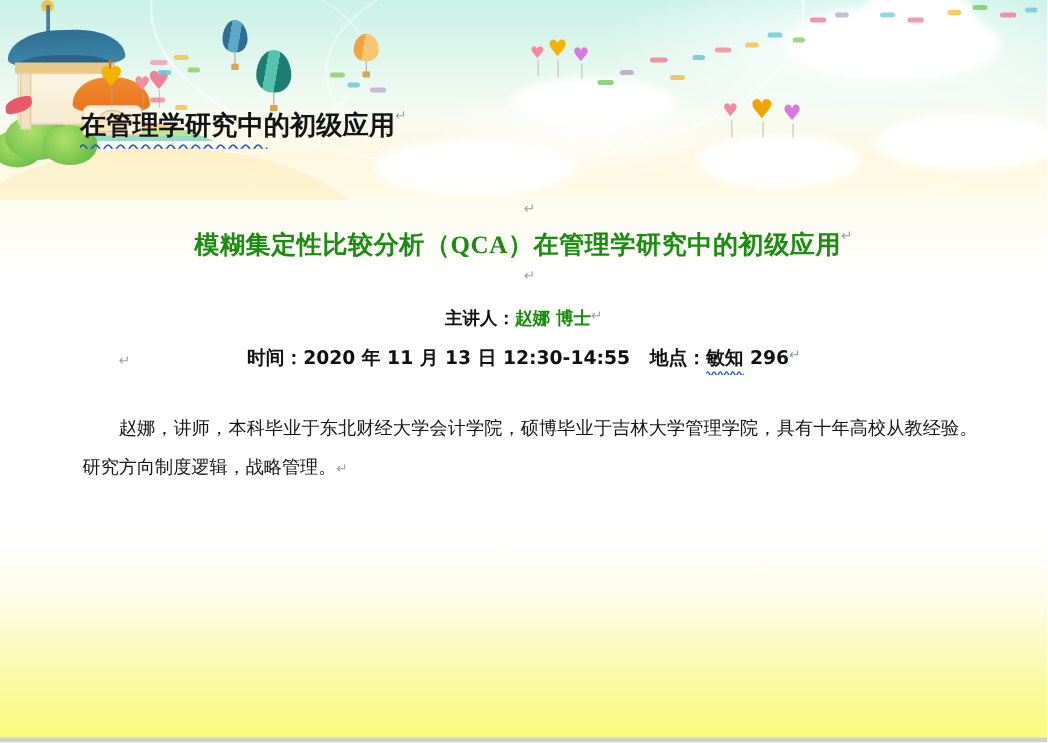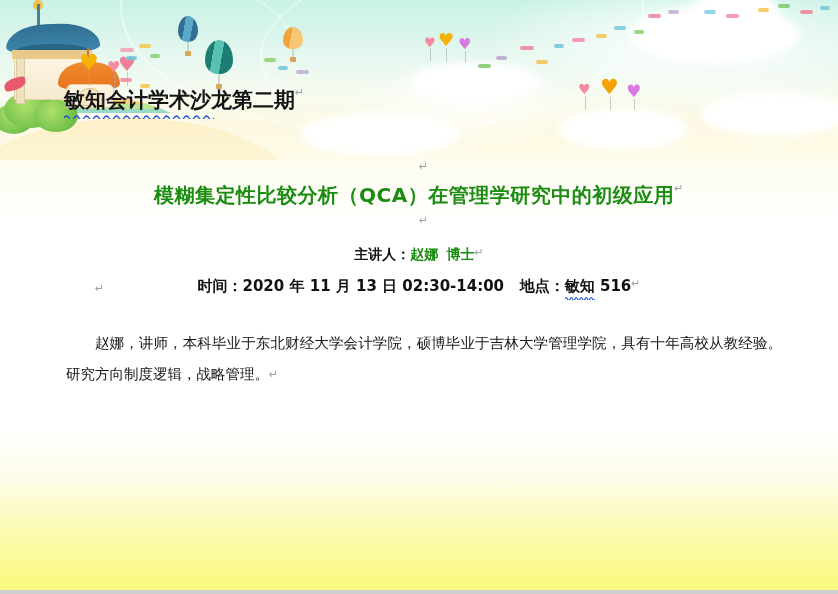--- a/index.html
+++ b/index.html
@@ -276,34 +276,35 @@
   }
 
   .main-title {
     left: 0; top: 22px;
     width: 838px;
     text-align: center;
     font-size: 20px;
     font-weight: bold;
     color: #1a8c10;
     letter-spacing: 0.5px;
+    font-family: Liberation Serif, serif;
   }
   .spacer-pilcrow-1 { left: 419px; top: 0px; }
   .spacer-pilcrow-2 { left: 419px; top: 54px; }
   .spacer-pilcrow-3 { left: 95px; top: 122px; }
 
   .speaker {
     left: 0; top: 86px;
     width: 838px;
     text-align: center;
     font-size: 14px;
     font-weight: bold;
     color: #111111;
   }
-  .speaker .green { color: #1a8c10; font-family: Liberation Mono, monospace; }
+  .speaker .green { color: #1a8c10; }
 
   .timeplace {
     left: 0; top: 117px;
     width: 838px;
     text-align: center;
     font-size: 15px;
     font-weight: bold;
     color: #111111;
   }
   .timeplace .u-wavy {
@@ -437,21 +438,21 @@
     <div class="conf" style="left:778px; top:4px;  width:12px; background:#7ec96e;"></div>
     <div class="conf" style="left:800px; top:10px; width:13px; background:#f08196;"></div>
     <div class="conf" style="left:820px; top:6px;  width:10px; background:#74c9d9;"></div>
     <div class="conf" style="left:264px; top:58px; width:12px; background:#8dd06a;"></div>
     <div class="conf" style="left:278px; top:66px; width:10px; background:#6fc7d6;"></div>
     <div class="conf" style="left:296px; top:70px; width:13px; background:#c2aed0;"></div>
     <div class="conf" style="left:120px; top:78px; width:12px; background:#f3889e;"></div>
     <div class="conf" style="left:140px; top:84px; width:10px; background:#f6c34a;"></div>
 
     <div class="banner-title">
-      <span>敏知会计学术沙龙第二期</span><span class="pilcrow">↵</span>
+      <span>在管理学研究中的初级应用</span><span class="pilcrow">↵</span>
       <svg class="squig" viewBox="0 0 150 5" preserveAspectRatio="none">
         <path d="M0,4 Q2.5,0 5,4 T10,4 T15,4 T20,4 T25,4 T30,4 T35,4 T40,4 T45,4 T50,4 T55,4 T60,4 T65,4 T70,4 T75,4 T80,4 T85,4 T90,4 T95,4 T100,4 T105,4 T110,4 T115,4 T120,4 T125,4 T130,4 T135,4 T140,4 T145,4 T150,4" fill="none" stroke="#2050d8" stroke-width="1.3"></path>
       </svg>
     </div>
   </div>
 
   <div class="doc">
 
     <div class="line spacer-pilcrow-1 pilcrow">↵</div>
 
@@ -459,23 +460,23 @@
       <span>模糊集定性比较分析（QCA）在管理学研究中的初级应用</span><span class="pilcrow">↵</span>
     </div>
 
     <div class="line spacer-pilcrow-2 pilcrow">↵</div>
 
     <div class="line speaker">
       <span>主讲人：</span><span class="green">赵娜  博士</span><span class="pilcrow">↵</span>
     </div>
 
     <div class="line timeplace">
-      <span>时间：</span><span>2020 年 11 月 13 日  02:30-14:00</span>&nbsp;&nbsp;&nbsp;<span>地点：</span><span class="u-wavy"><span>敏知</span><svg class="squig" viewBox="0 0 30 4" preserveAspectRatio="none">
+      <span>时间：</span><span>2020 年 11 月 13 日  12:30-14:55</span>&nbsp;&nbsp;&nbsp;<span>地点：</span><span class="u-wavy"><span>敏知</span><svg class="squig" viewBox="0 0 30 4" preserveAspectRatio="none">
             <path d="M0,3 Q1.25,0 2.5,3 T5,3 T7.5,3 T10,3 T12.5,3 T15,3 T17.5,3 T20,3 T22.5,3 T25,3 T27.5,3 T30,3" fill="none" stroke="#2050d8" stroke-width="1.1"></path>
-          </svg></span><span> 516</span><span class="pilcrow">↵</span>
+          </svg></span><span> 296</span><span class="pilcrow">↵</span>
     </div>
 
     <div class="line spacer-pilcrow-3 pilcrow">↵</div>
 
     <div class="para"><span>赵娜，讲师，本科毕业于东北财经大学会计学院，硕博毕业于吉林大学管理学院，具有十年高校从教经验。研究方向制度逻辑，战略管理。</span><span class="pilcrow">↵</span></div>
 
 
   </div>
 
   <div class="bottom-edge"></div>

